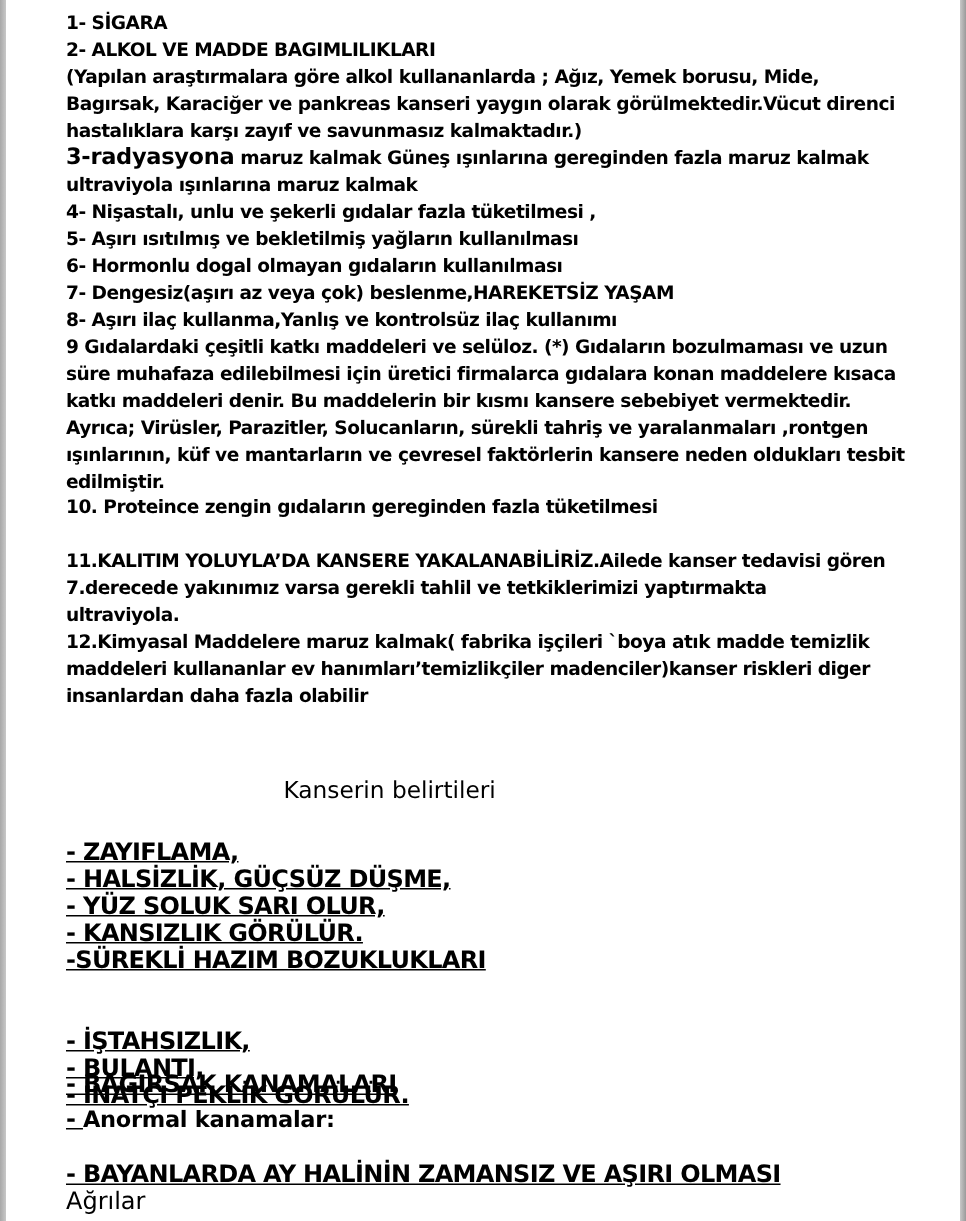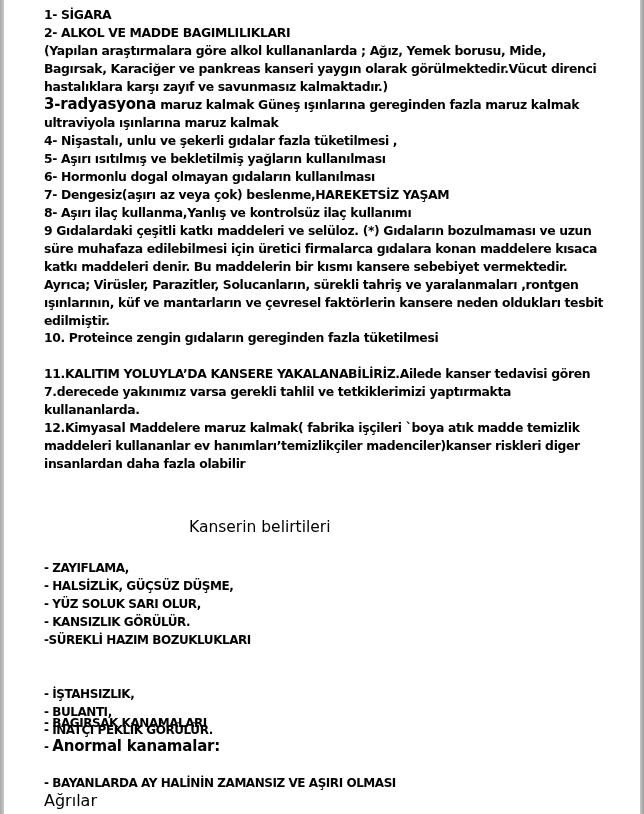--- a/index.html
+++ b/index.html
@@ -7,21 +7,21 @@
          font-family:"DejaVu Sans", sans-serif; color:#000; }
   .border-left { position:absolute; left:0; top:0; width:4px; height:814px;
                  background:linear-gradient(to right,#a8a8a8,#c8c8c8); }
   .border-right { position:absolute; right:0; top:0; width:4px; height:814px;
                   background:linear-gradient(to right,#c8c8c8,#9a9a9a); }
   .page { position:absolute; left:44px; top:0; width:590px; }
   .line { position:absolute; left:0; white-space:nowrap; font-size:12.4px; font-weight:bold;
           letter-spacing:-0.35px; line-height:18px; }
   .big { font-size:15px; font-weight:bold; letter-spacing:-0.2px; }
   .heading { position:absolute; font-size:15.5px; font-weight:normal; letter-spacing:0; white-space:nowrap; }
-  .small { font-size:12px; letter-spacing:-0.45px; }
+  .small { font-size:16px; letter-spacing:-0.45px;text-decoration:underline; }
   .plainbig { font-size:16px; font-weight:normal; letter-spacing:0; }
 </style>
 </head>
 <body>
 
 <div class="border-left"></div>
 <div class="border-right"></div>
 
 <div class="page">
   <div class="line" style="top:6px">1- SİGARA</div>
@@ -41,21 +41,21 @@
   <div class="line" style="top:222px">9 Gıdalardaki çeşitli katkı maddeleri ve selüloz. (*) Gıdaların bozulmaması ve uzun</div>
   <div class="line" style="top:240px">süre muhafaza edilebilmesi için üretici firmalarca gıdalara konan maddelere kısaca</div>
   <div class="line" style="top:258px">katkı maddeleri denir. Bu maddelerin bir kısmı kansere sebebiyet vermektedir.</div>
   <div class="line" style="top:276px">Ayrıca; Virüsler, Parazitler, Solucanların, sürekli tahriş ve yaralanmaları ,rontgen</div>
   <div class="line" style="top:294px">ışınlarının, küf ve mantarların ve çevresel faktörlerin kansere neden oldukları tesbit</div>
   <div class="line" style="top:312px">edilmiştir.</div>
   <div class="line" style="top:329px">10. Proteince zengin gıdaların gereginden fazla tüketilmesi</div>
 
   <div class="line" style="top:365px">11.KALITIM YOLUYLA’DA KANSERE YAKALANABİLİRİZ.Ailede kanser tedavisi gören</div>
   <div class="line" style="top:383px">7.derecede yakınımız varsa gerekli tahlil ve tetkiklerimizi yaptırmakta</div>
-  <div class="line" style="top:401px">kullananlarda.</div>
+  <div class="line" style="top:401px">ultraviyola.</div>
   <div class="line" style="top:419px">12.Kimyasal Maddelere maruz kalmak( fabrika  işçileri  `boya atık madde temizlik</div>
   <div class="line" style="top:437px">maddeleri kullananlar ev hanımları’temizlikçiler madenciler)kanser riskleri diger</div>
   <div class="line" style="top:455px">insanlardan daha fazla olabilir</div>
 
   <div class="heading" style="top:518px; left:145px">Kanserin belirtileri</div>
 
   <div class="line small" style="top:559px">- ZAYIFLAMA,</div>
   <div class="line small" style="top:577px">- HALSİZLİK, GÜÇSÜZ DÜŞME,</div>
   <div class="line small" style="top:595px">- YÜZ SOLUK SARI OLUR,</div>
   <div class="line small" style="top:613px">- KANSIZLIK GÖRÜLÜR.</div>

